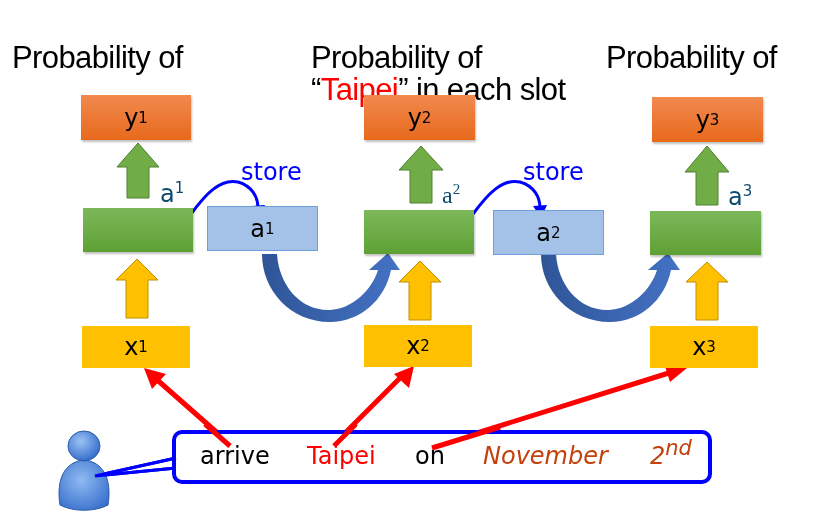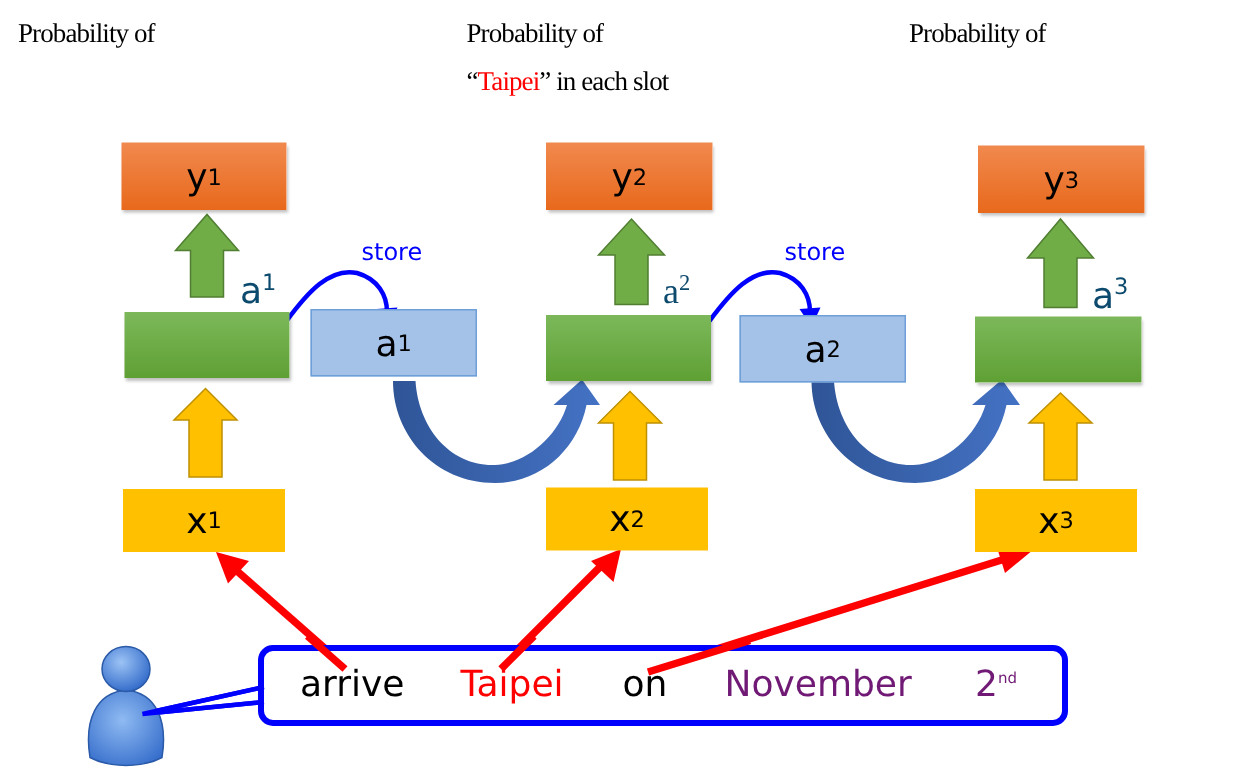--- a/index.html
+++ b/index.html
@@ -1,32 +1,32 @@
 <!DOCTYPE html>
 <html><head>
   <meta charset="utf-8">
   <style>
     html, body { margin:0; padding:0; background:#ffffff; }
     body { width:825px; height:522px; position:relative; overflow:hidden; font-family:"Liberation Sans", sans-serif; }
-    .title { position:absolute; font-size:18px; line-height:32px; color:#000; white-space:nowrap; font-family:Liberation Serif, serif; letter-spacing:-0.6px; }
+    .title { position:absolute; font-size:31px; line-height:32px; color:#000; white-space:nowrap; font-family:Liberation Sans, sans-serif; letter-spacing:-0.6px;margin-top:36px; }
     .box { position:absolute; display:flex; align-items:center; justify-content:center; font-size:24px; color:#000; box-sizing:border-box; font-family:"DejaVu Sans", sans-serif; }
     .box sup { font-size:15px; vertical-align:super; line-height:0; }
     .y { background:linear-gradient(#f1894e,#e8691c); box-shadow:1px 2px 2px rgba(0,0,0,0.25); }
     .h { background:linear-gradient(#7cb85a,#5fa034); box-shadow:1px 2px 2px rgba(0,0,0,0.25); }
     .x { background:#ffc000; }
     .mem { background:#a4c2e8; border:1.5px solid #6f9fd8; }
     .lbl { position:absolute; font-size:24px; color:#0c4a6e; font-family:"DejaVu Sans", sans-serif; }
     .lbl sup { font-size:15px; vertical-align:super; line-height:0; }
-    .store { position:absolute; font-size:16px; color:#0000ff; font-family:"DejaVu Sans", sans-serif; }
+    .store { position:absolute; font-size:24px; color:#0000ff; font-family:"DejaVu Sans", sans-serif; }
     svg.overlay { position:absolute; left:0; top:0; }
     .sentence { position:absolute; left:172px; top:430px; width:540px; height:54px; border:4px solid #0000ff; border-radius:10px; box-sizing:border-box; background:#fff; }
     .word { position:absolute; top:442px; font-size:24px; font-family:"DejaVu Sans", sans-serif; }
-    .word sup { font-size:10px; vertical-align:super; line-height:0; }
+    .word sup { font-size:21px; vertical-align:super; line-height:0; }
     .red { color:#ff0000; }
-    .blue { color:#701a75; }
+    .blue { color:#c2410c;font-style:italic; }
   </style>
 </head>
 <body>
 
 <div class="title" style="left:12px; top:6px;">
   <div>Probability of</div>
 </div>
 <div class="title" style="left:311px; top:6px;">
   <div>Probability of</div>
   <div><span>“</span><span class="red">Taipei</span><span>”</span><span style="white-space:pre"> in each slot</span></div>

